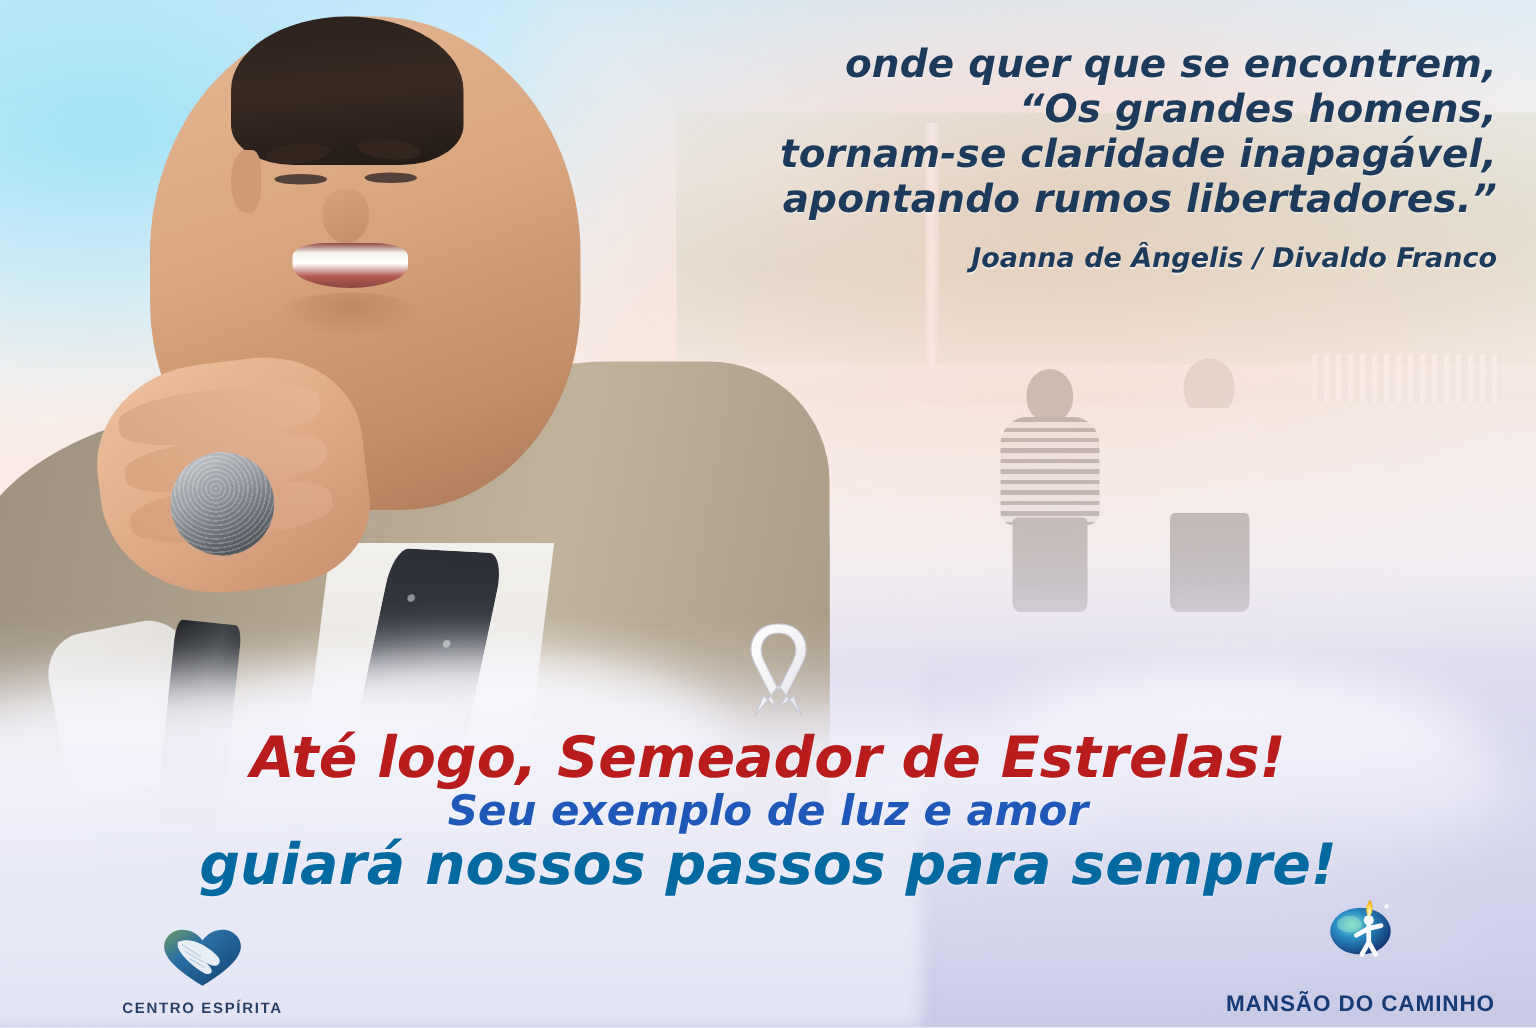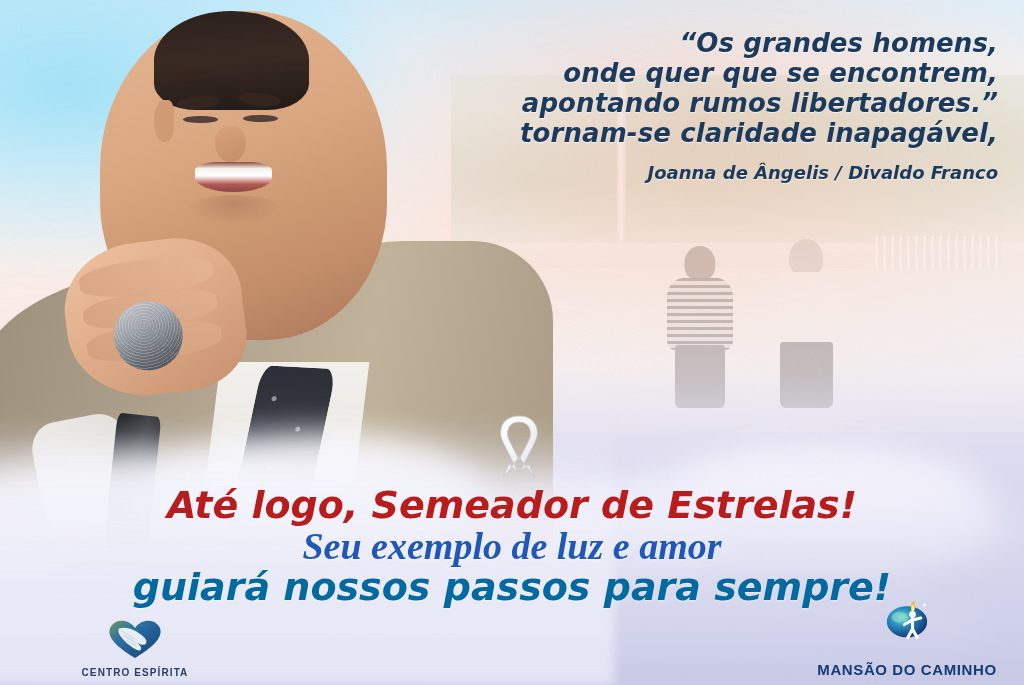--- a/index.html
+++ b/index.html
@@ -282,21 +282,21 @@
     position:absolute; left:0; right:0; top:485px;
     text-align:center; pointer-events:none;
   }
   .msg-line {
     font-family:"DejaVu Sans", sans-serif;
     font-style:italic; font-weight:bold;
     line-height:1.08; white-space:nowrap;
     text-shadow:0 1px 2px rgba(255,255,255,.55);
   }
   .msg-1 { font-size:38px; color:#2a35a2; }
-  .msg-2 { font-size:38px; color:#1f58b8;font-family:Liberation Serif, serif; }
+  .msg-2 { font-size:28px; color:#1f58b8; }
   .msg-3 { font-size:38px; color:#1b8fd6; }
 
   
   .logo { position:absolute; bottom:6px; text-align:center; }
   .logo-left  { left:18px;  width:186px;margin-left:24px; }
   .logo-right { right:12px; width:210px; }
   .logo-mark { display:block; margin:0 auto 3px; }
   .logo-sub {
     font-family:"Liberation Sans", sans-serif;
     font-weight:bold; font-size:10px;
@@ -375,24 +375,24 @@
     <div class="puff p4"></div>
     <div class="puff p7"></div>
     <div class="puff p8"></div>
     <div class="puff p5"></div>
     <div class="puff p6"></div>
     <div class="cloud-wash"></div>
   </div>
   <div class="portrait-fade"></div>
 
   <div class="quote-block">
+    <div class="quote-line">onde quer que se encontrem,</div>
     <div class="quote-line">“Os grandes homens,</div>
-    <div class="quote-line">onde quer que se encontrem,</div>
+    <div class="quote-line">tornam-se claridade inapagável,</div>
     <div class="quote-line">apontando rumos libertadores.”</div>
-    <div class="quote-line">tornam-se claridade inapagável,</div>
     <div class="quote-attr">Joanna de Ângelis / Divaldo Franco</div>
   </div>
 
   <div class="ribbon">
     <svg viewBox="0 0 64 74" width="64" height="74" aria-hidden="true">
       <defs>
         <linearGradient id="rib" x1="0" y1="0" x2="1" y2="1">
           <stop offset="0%" stop-color="#ffffff"></stop>
           <stop offset="55%" stop-color="#f3f3f6"></stop>
           <stop offset="100%" stop-color="#dddde6"></stop>

